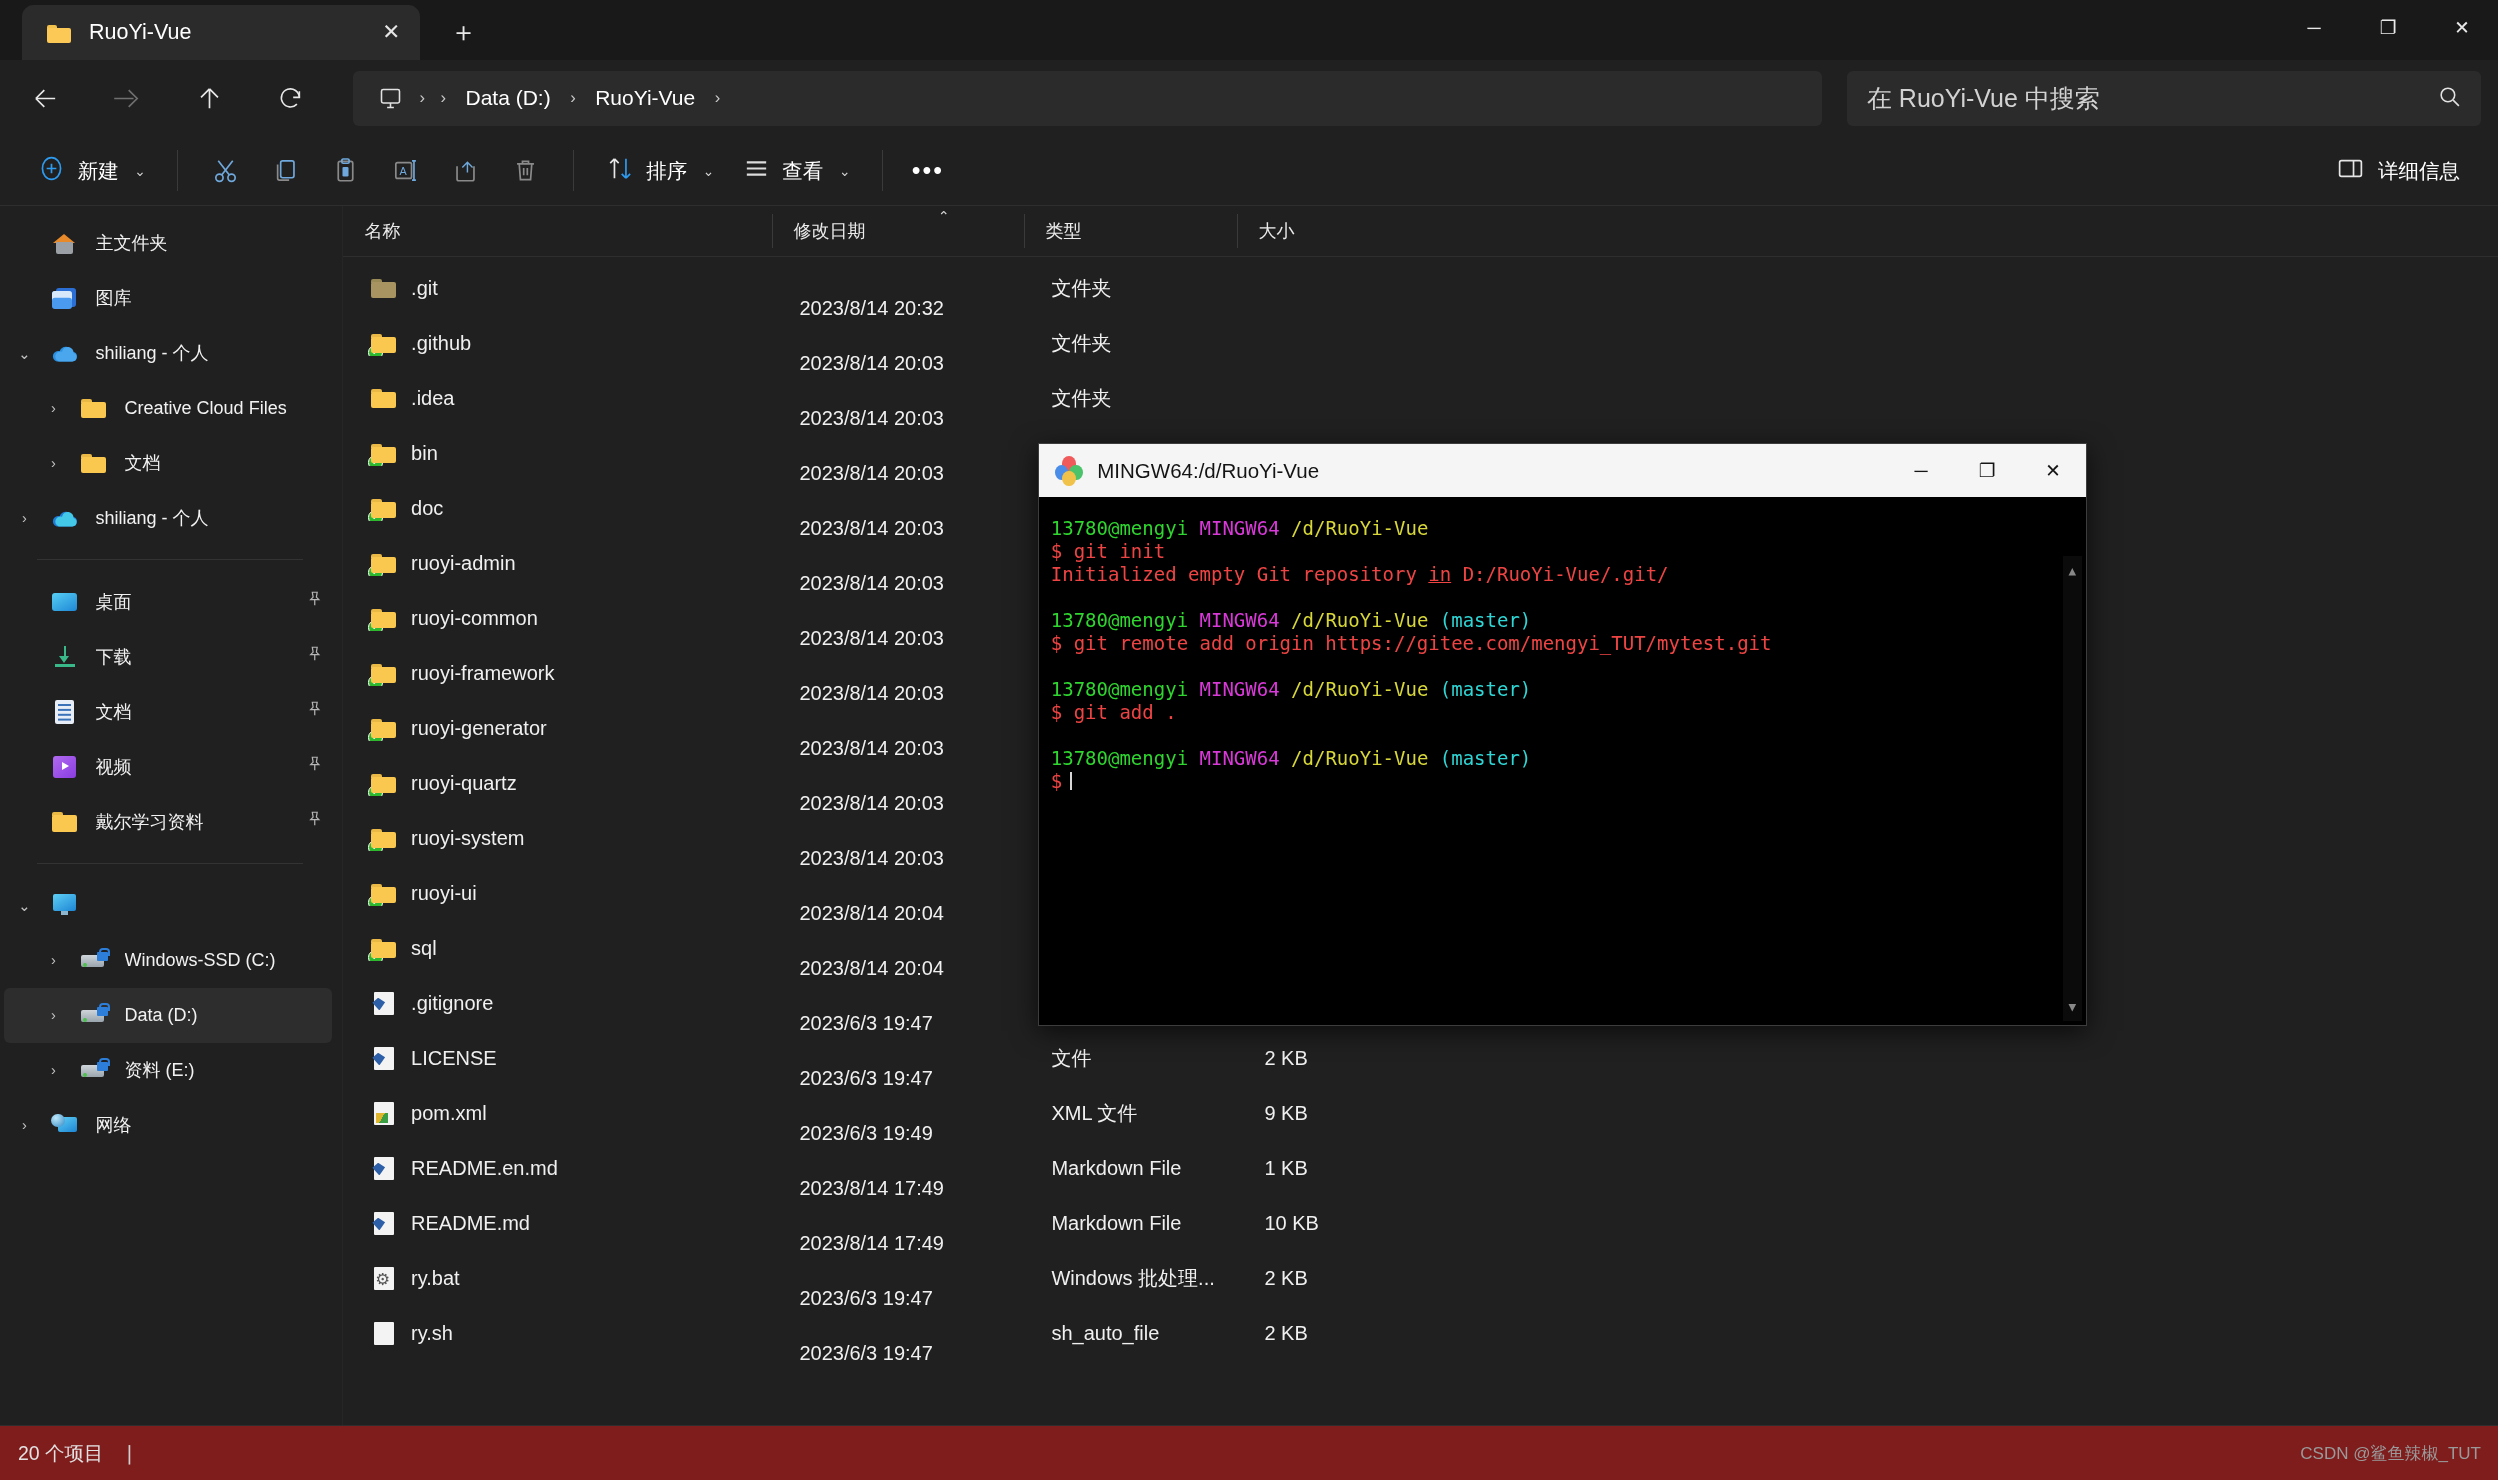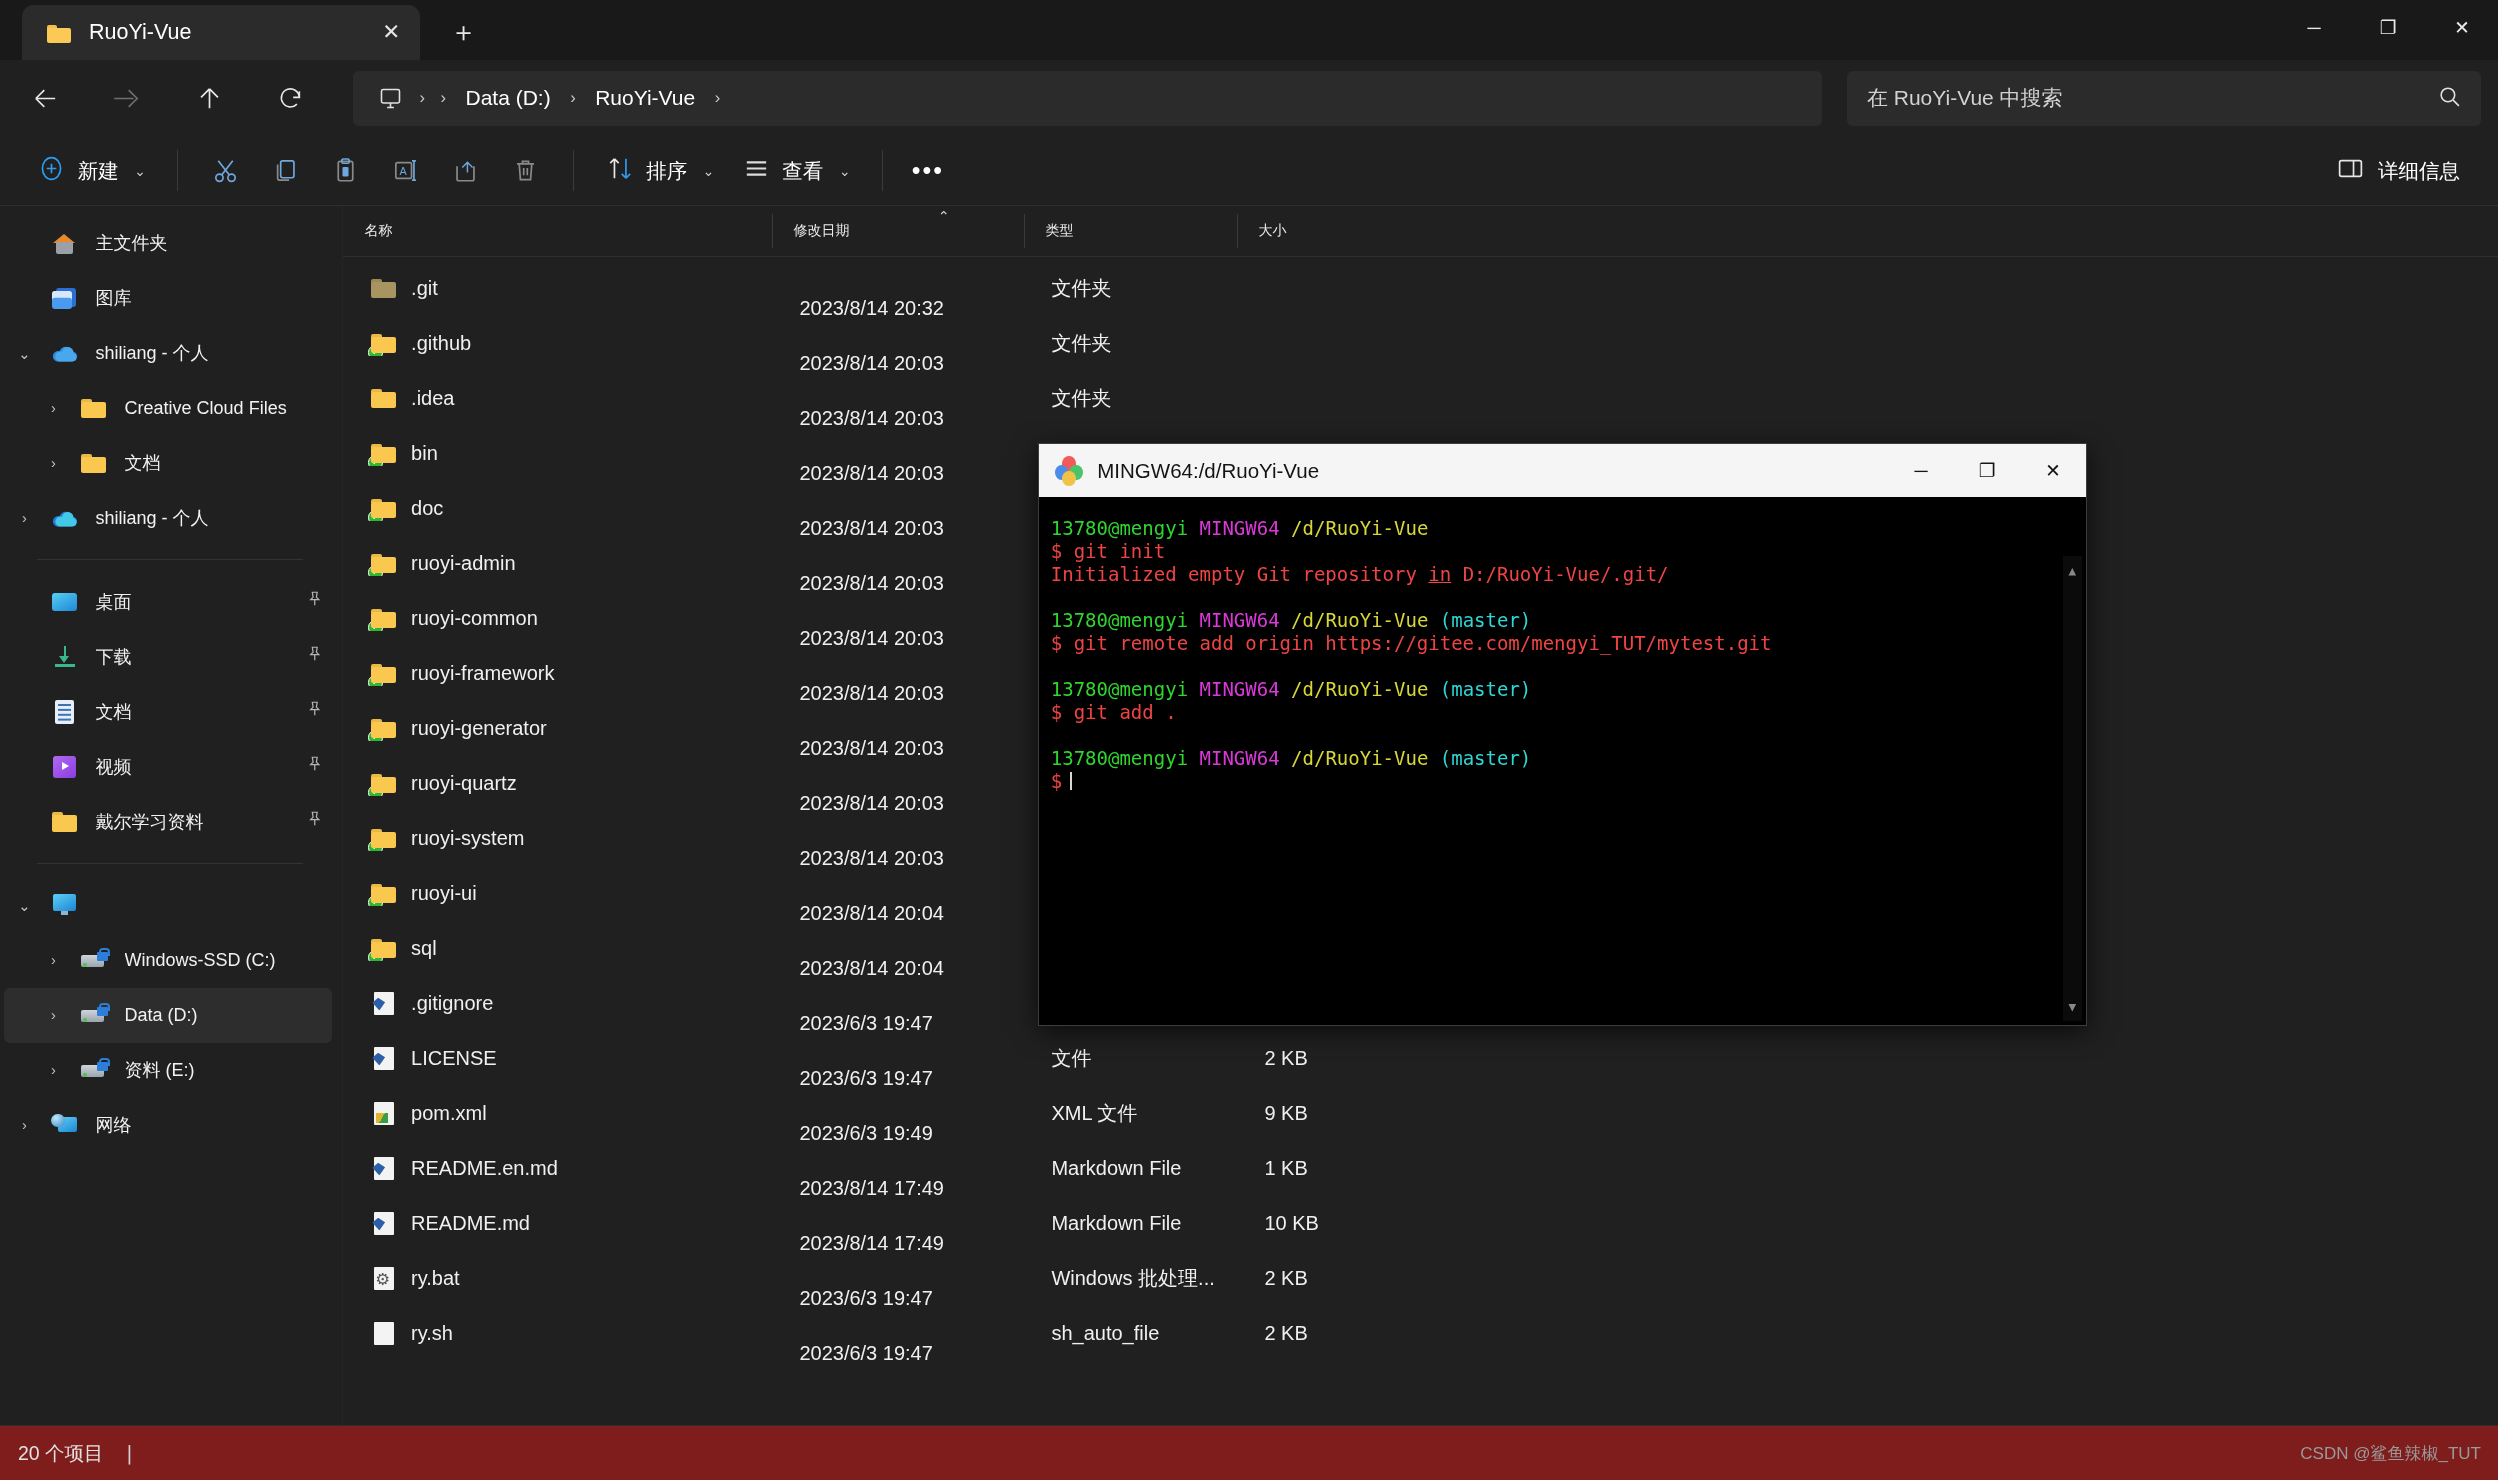--- a/index.html
+++ b/index.html
@@ -92,21 +92,21 @@
     white-space: nowrap;
   }
   .crumb-sep {
     color:#c9c9c9; font-size: 16.6px; padding: 0 7.8px; user-select:none;
   }
   .crumb-icon { display:flex; align-items:center; padding: 0 7.8px; }
   .searchbox {
     flex: 0 0 634px; height: 55px; background:#2b2b2b; border-radius:5.9px;
     display:flex; align-items:center; padding: 0 19.5px;
   }
-  .searchbox .ph { flex:1; font-size: 21px; color:#d2d2d2; white-space:nowrap; }
+  .searchbox .ph { flex:1; font-size: 25px; color:#d2d2d2; white-space:nowrap; }
 
   
   .cmdbar {
     height: 70px; flex: 0 0 70px;
     background: #202020;
     display:flex; align-items:center; padding: 0 23.4px;
     border-bottom: 1px solid #2e2e2e;
   }
   .cmd-new {
     display:flex; align-items:center; gap:11.7px; padding: 7.8px 13.7px;
@@ -205,21 +205,21 @@
   .ic-net::after { content:""; position:absolute; left:0px; top:2px; width:13.7px; height:13.7px; border-radius:50%;
     background:radial-gradient(circle at 35% 30%, #bfe9fb, #2f86c4); }
 
   
   .filepane { flex:1 1 auto; display:flex; flex-direction:column; min-width:0; background:#202020; }
   .col-head {
     height: 51px; flex:0 0 51px; display:flex; align-items:center;
     border-bottom: 1px solid #2e2e2e; position:relative;
   }
   .col {
-    font-size: 14px; color:#ebebeb; padding-left: 21.5px; position:relative; height:100%;
+    font-size: 18px; color:#ebebeb; padding-left: 21.5px; position:relative; height:100%;
     display:flex; align-items:center;
   }
   .col + .col::before {
     content:""; position:absolute; left:0; top:7.8px; bottom:7.8px; width:1px; background:#3a3a3a;
   }
   .col-name { flex: 0 0 429px; }
   .col-date { flex: 0 0 252px; }
   .col-type { flex: 0 0 213px; }
   .col-size { flex: 0 0 156px; }
   .sort-caret {

